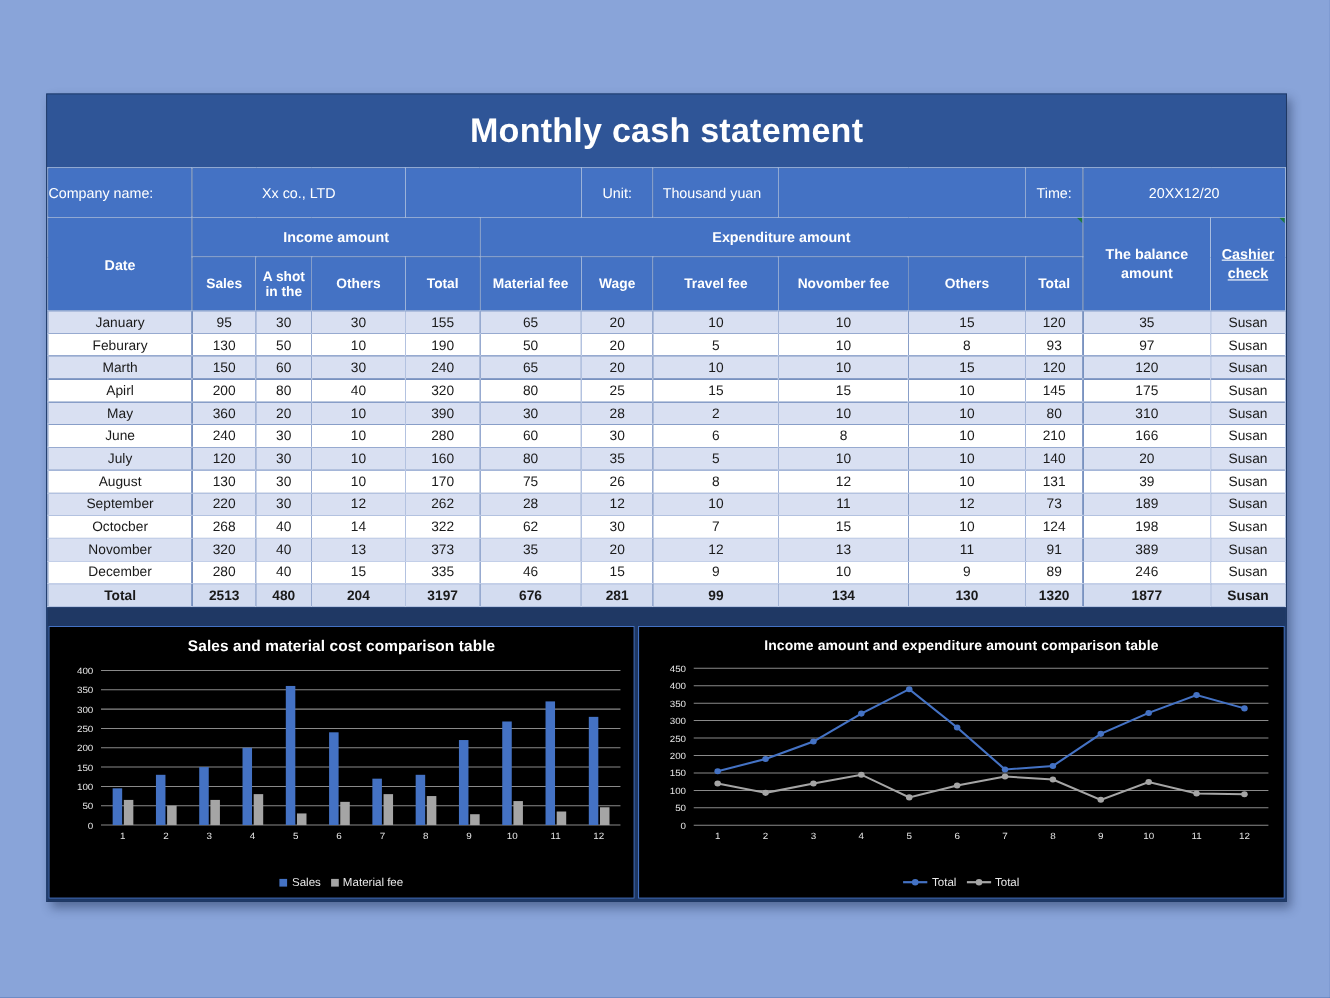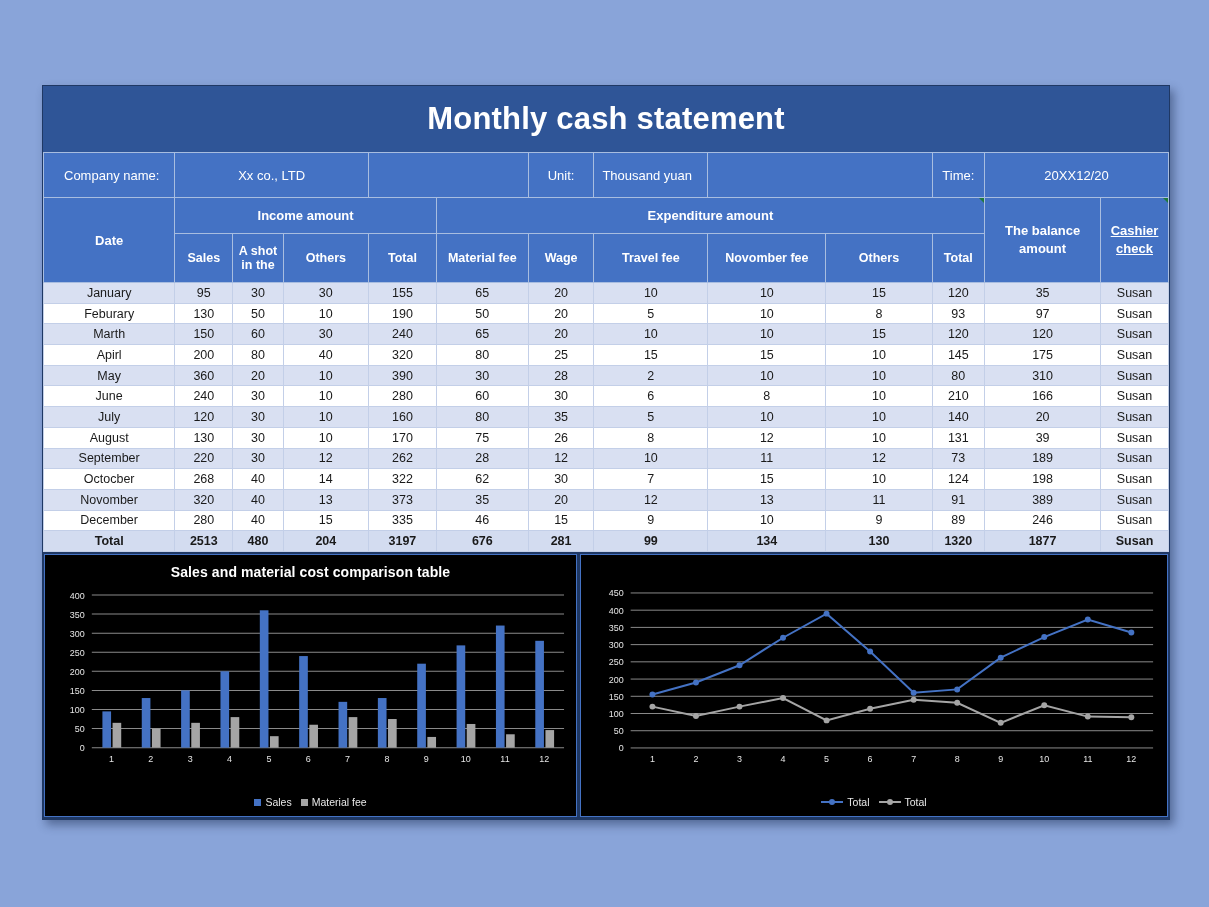--- a/index.html
+++ b/index.html
@@ -55,21 +55,21 @@
     text-align: center;
     color: #ffffff;
     background: #4472c4;
     padding: 0 2px;
     position: relative;
     overflow: hidden;
   }
 
   
   tr.info-row td { height: 45px; font-size: 13px; }
-  td.info-label-left { text-align: left; padding-left: 20px; }
+  td.info-label-left { text-align: left; padding-left: 0; }
   td.info-label-mid  { text-align: left; padding-left: 8px; }
 
   
   tr.group-row td { height: 36px; font-weight: bold; font-size: 13px; }
   tr.sub-row  td  { height: 49px; font-weight: bold; font-size: 12.5px; }
   td.date-cell    { font-weight: bold; font-size: 14px; }
   td.balance-cell { font-weight: bold; font-size: 13px; line-height: 1.35; }
   td.cashier-cell { font-weight: bold; font-size: 13px; line-height: 1.35; text-decoration: underline; }
 
   
@@ -97,21 +97,21 @@
     font-weight: bold;
     font-size: 12.5px;
     border: 1px solid #c3cfe8;
   }
 
   
   .chart-strip {
     flex: 1 1 auto;
     display: flex;
     background: #1f3864;
-    padding: 2px 1px 2px 1px;
+    padding: 17px 1px 2px 1px;
     gap: 3px;
   }
   .chart-panel {
     background: #000000;
     border: 1px solid #4472c4;
     position: relative;
     overflow: hidden;
   }
   .chart-panel.left  { width: 533px; }
   .chart-panel.right { flex: 1 1 auto; }
@@ -486,20 +486,21 @@
             <span>Sales</span>
           </div>
           <div class="legend-item">
             <span class="legend-swatch" style="background: rgb(165, 165, 165);"></span>
             <span>Material fee</span>
           </div>
         </div>
     </div>
 
     <div class="chart-panel right">
+      <div class="chart-title small">Income amount and expenditure amount comparison table</div>
       <div class="plot-wrap">
         <svg class="chart-svg" id="line-svg" viewBox="0 0 590 192" preserveAspectRatio="none">
             <line x1="50" y1="162" x2="576" y2="162" stroke="#8a8a8a" stroke-width="1"></line>
             <text x="43" y="165.5" fill="#e6e6e6" font-size="9" text-anchor="end" font-family="&quot;Liberation Sans&quot;, sans-serif">0</text>
             <line x1="50" y1="144.66666666666666" x2="576" y2="144.66666666666666" stroke="#8a8a8a" stroke-width="1"></line>
             <text x="43" y="148.16666666666666" fill="#e6e6e6" font-size="9" text-anchor="end" font-family="&quot;Liberation Sans&quot;, sans-serif">50</text>
             <line x1="50" y1="127.33333333333334" x2="576" y2="127.33333333333334" stroke="#8a8a8a" stroke-width="1"></line>
             <text x="43" y="130.83333333333334" fill="#e6e6e6" font-size="9" text-anchor="end" font-family="&quot;Liberation Sans&quot;, sans-serif">100</text>
             <line x1="50" y1="110" x2="576" y2="110" stroke="#8a8a8a" stroke-width="1"></line>
             <text x="43" y="113.5" fill="#e6e6e6" font-size="9" text-anchor="end" font-family="&quot;Liberation Sans&quot;, sans-serif">150</text>

